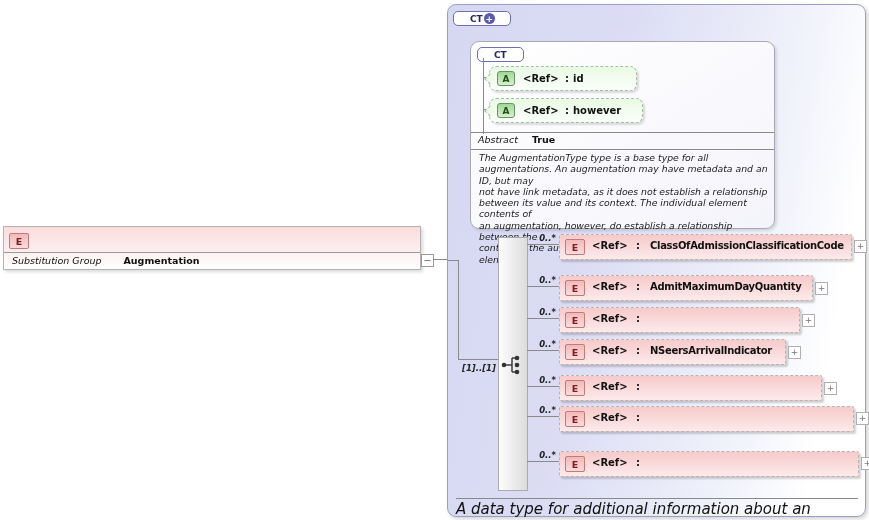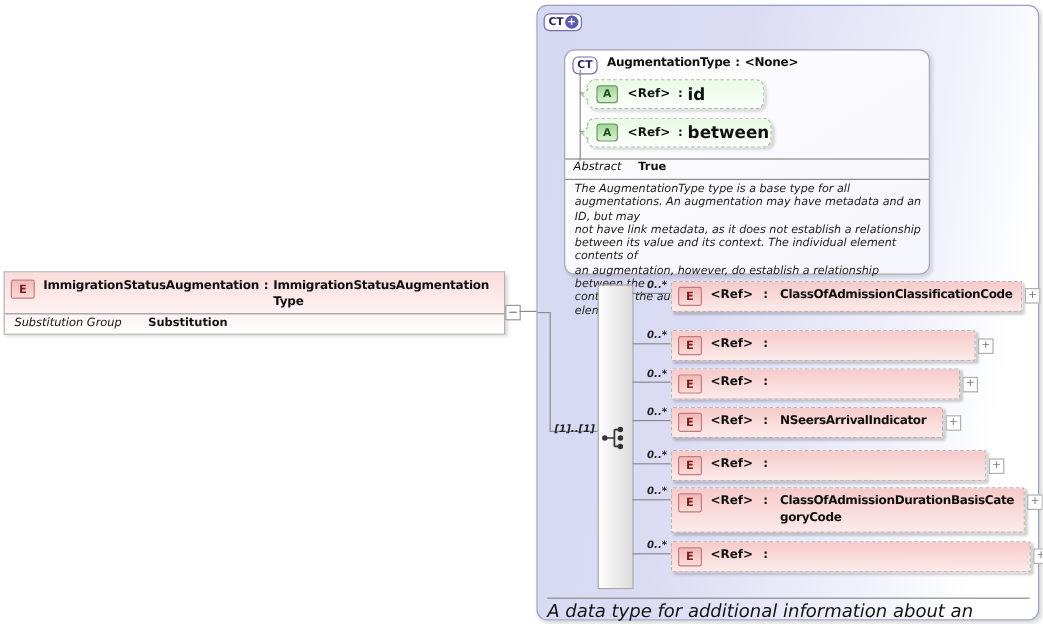--- a/index.html
+++ b/index.html
@@ -29,21 +29,21 @@
   .minusbox{position:absolute;left:421px;top:254px;width:11px;height:11px;background:#fff;
         border:1px solid #999;display:flex;align-items:center;justify-content:center;
         font-size:10px;line-height:9px;color:#666;}
 
   
   .panel{position:absolute;left:447px;top:4px;width:417px;height:511px;
         border:1px solid #9aa0c4;border-radius:9px;
         background:linear-gradient(100deg,#d6d8f2 0%,#dbdcf4 35%,#eef0fa 68%,#ffffff 88%);
         box-shadow:2px 2px 4px rgba(0,0,0,.18);}
   .panel-head{position:absolute;left:5px;top:5px;display:flex;gap:9px;width:400px;}
-  .kicon-ct{height:13px;flex:none;margin-top:1px;padding:0 3px;border:1.5px solid #6f6fb5;border-radius:5px;
+  .kicon-ct{height:13px;flex:none;margin-top:1px;padding:0 16px;border:1.5px solid #6f6fb5;border-radius:5px;
         background:#fff;color:#26265e;font-weight:bold;font-size:9px;
         display:flex;align-items:center;}
   .ctplus{width:11px;height:11px;border-radius:50%;background:#5a5aae;color:#fff;
         font-size:9px;font-weight:bold;display:flex;align-items:center;justify-content:center;
         margin-left:1px;margin-right:-1px;}
   .panel-head .tname{width:212px;}
 
   
   .ibox{position:absolute;left:22px;top:36px;width:303px;height:186px;
         border:1px solid #a9a9b5;border-radius:9px;
@@ -55,33 +55,33 @@
         box-shadow:2px 2px 2px rgba(0,0,0,.13);display:flex;align-items:center;}
   .attr::before{content:"";position:absolute;left:-4px;top:50%;width:7px;height:7px;
         transform:translateY(-50%) rotate(45deg);
         background:#edfae8;border-left:1px dashed #a3bfa3;border-bottom:1px dashed #a3bfa3;}
   .kicon-a{width:16px;height:13px;flex:none;margin-left:7px;
         background:linear-gradient(to bottom,#9fd895,#d6f2cd);
         border:1px solid #6e8f6e;border-radius:3px;color:#234f23;
         font-weight:bold;font-size:9px;display:flex;align-items:center;justify-content:center;}
   .aref{font-weight:bold;font-size:10px;margin-left:8px;width:42px;flex:none;}
   .acolon{font-weight:bold;font-size:10px;flex:none;}
-  .aname{font-weight:bold;font-size:14px;margin-left:4px;}
+  .aname{font-weight:bold;font-size:10px;margin-left:4px;}
   .abstract-row{position:absolute;left:0;right:0;top:90px;height:13px;
         border-top:1px solid #8a8a8a;border-bottom:1px solid #8a8a8a;
         padding:1px 7px 2px;font-size:9.5px;display:flex;}
   .abstract-row .row-value{margin-left:14px;}
   .ibox-desc{position:absolute;left:8px;right:5px;top:110px;font-style:italic;
         font-size:9.3px;line-height:11.3px;color:#1a1a1a;white-space:pre-line;}
 
   
   .seqbar{position:absolute;left:50px;top:232px;width:28px;height:252px;
         border:1px solid #aaa;background:linear-gradient(to right,#fdfdfd,#dcdcdc);}
   .seqicon{position:absolute;left:52px;top:347px;width:26px;height:26px;}
-  .grouplabel{position:absolute;left:14px;top:348px;font-size:8.5px;
+  .grouplabel{position:absolute;left:14px;top:358px;font-size:8.5px;
         font-style:italic;font-weight:bold;color:#222;}
 
   
   .erow{position:absolute;left:79px;display:flex;align-items:flex-start;}
   .cw{width:32px;flex:none;display:flex;flex-direction:column;align-items:flex-end;}
   .mult{font-size:8.5px;font-style:italic;font-weight:bold;height:12px;line-height:12px;
         padding-right:3px;color:#222;}
   .cline{width:32px;height:1px;background:#8a8a8a;}
   .ebox{border:1px dashed #b5b5b5;border-radius:2px;
         background:linear-gradient(to bottom,#f7caca,#fceaea);
@@ -101,63 +101,61 @@
   .panel-desc{position:absolute;left:8px;top:495px;font-style:italic;font-size:15px;}
 </style>
 </head>
 <body>
 
 <div class="stage">
 
   <div class="lbox">
     <div class="lbox-head">
       <span class="kicon-e">E</span>
-      <div class="ttl"><span class="tname">ImmigrationStatusAugmentation</span><span class="tsep">:</span><span class="ttype">ImmigrationStatusAugmentationType</span></div>
     </div>
     <div class="lbox-row">
       <span class="row-label">Substitution Group</span>
-      <span class="row-value">Substitution</span>
+      <span class="row-value">Augmentation</span>
     </div>
   </div>
 
   <div class="minusbox">−</div>
   <div class="wire" style="left:433px;top:259px;width:14px;height:1px"></div>
 
   <div class="panel">
 
     <div class="panel-head">
       <span class="kicon-ct">
           <span>CT</span>
           <span class="ctplus">+</span>
         </span>
     </div>
 
     <div class="ibox">
       <div class="ibox-head">
         <span class="kicon-ct">
             <span>CT</span>
           </span>
-        <div class="ttl"><span class="tname">AugmentationType</span><span class="tsep">:</span><span class="ttype">&lt;None&gt;</span></div>
       </div>
 
       <div class="wire" style="left:12px;top:16px;width:1px;height:76px"></div>
       <div class="wire" style="left:12px;top:35px;width:6px;height:1px"></div>
       <div class="wire" style="left:12px;top:67px;width:6px;height:1px"></div>
 
       <div class="attr" style="top:24px;width:146px">
         <span class="kicon-a">A</span>
         <span class="aref">&lt;Ref&gt;</span>
         <span class="acolon">:</span>
         <span class="aname">id</span>
       </div>
       <div class="attr" style="top:56px;width:152px">
         <span class="kicon-a">A</span>
         <span class="aref">&lt;Ref&gt;</span>
         <span class="acolon">:</span>
-        <span class="aname">between</span>
+        <span class="aname">however</span>
       </div>
 
       <div class="abstract-row">
         <span class="row-label">Abstract</span>
         <span class="row-value">True</span>
       </div>
 
       <div class="ibox-desc">The AugmentationType type is a base type for all
 augmentations. An augmentation may have metadata and an ID, but may
 not have link metadata, as it does not establish a relationship
@@ -200,20 +198,21 @@
 
     <div class="erow" style="top:269px">
       <div class="cw">
           <span class="mult">0..*</span>
           <span class="cline"></span>
         </div>
       <div class="ebox m1" style="width:248px">
         <span class="kicon-e">E</span>
         <span class="eref">&lt;Ref&gt;</span>
         <span class="ecolon">:</span>
+        <span class="ename">AdmitMaximumDayQuantity</span>
       </div>
       <span class="plusbox">+</span>
     </div>
 
     <div class="erow" style="top:301px">
       <div class="cw">
           <span class="mult">0..*</span>
           <span class="cline"></span>
         </div>
       <div class="ebox m1" style="width:235px">
@@ -253,21 +252,20 @@
 
     <div class="erow" style="top:399px">
       <div class="cw">
           <span class="mult">0..*</span>
           <span class="cline"></span>
         </div>
       <div class="ebox m2" style="width:289px">
         <span class="kicon-e">E</span>
         <span class="eref">&lt;Ref&gt;</span>
         <span class="ecolon">:</span>
-        <span class="ename">ClassOfAdmissionDurationBasisCategoryCode</span>
       </div>
       <span class="plusbox">+</span>
     </div>
 
     <div class="erow" style="top:444px">
       <div class="cw">
           <span class="mult">0..*</span>
           <span class="cline"></span>
         </div>
       <div class="ebox m2" style="width:294px">

